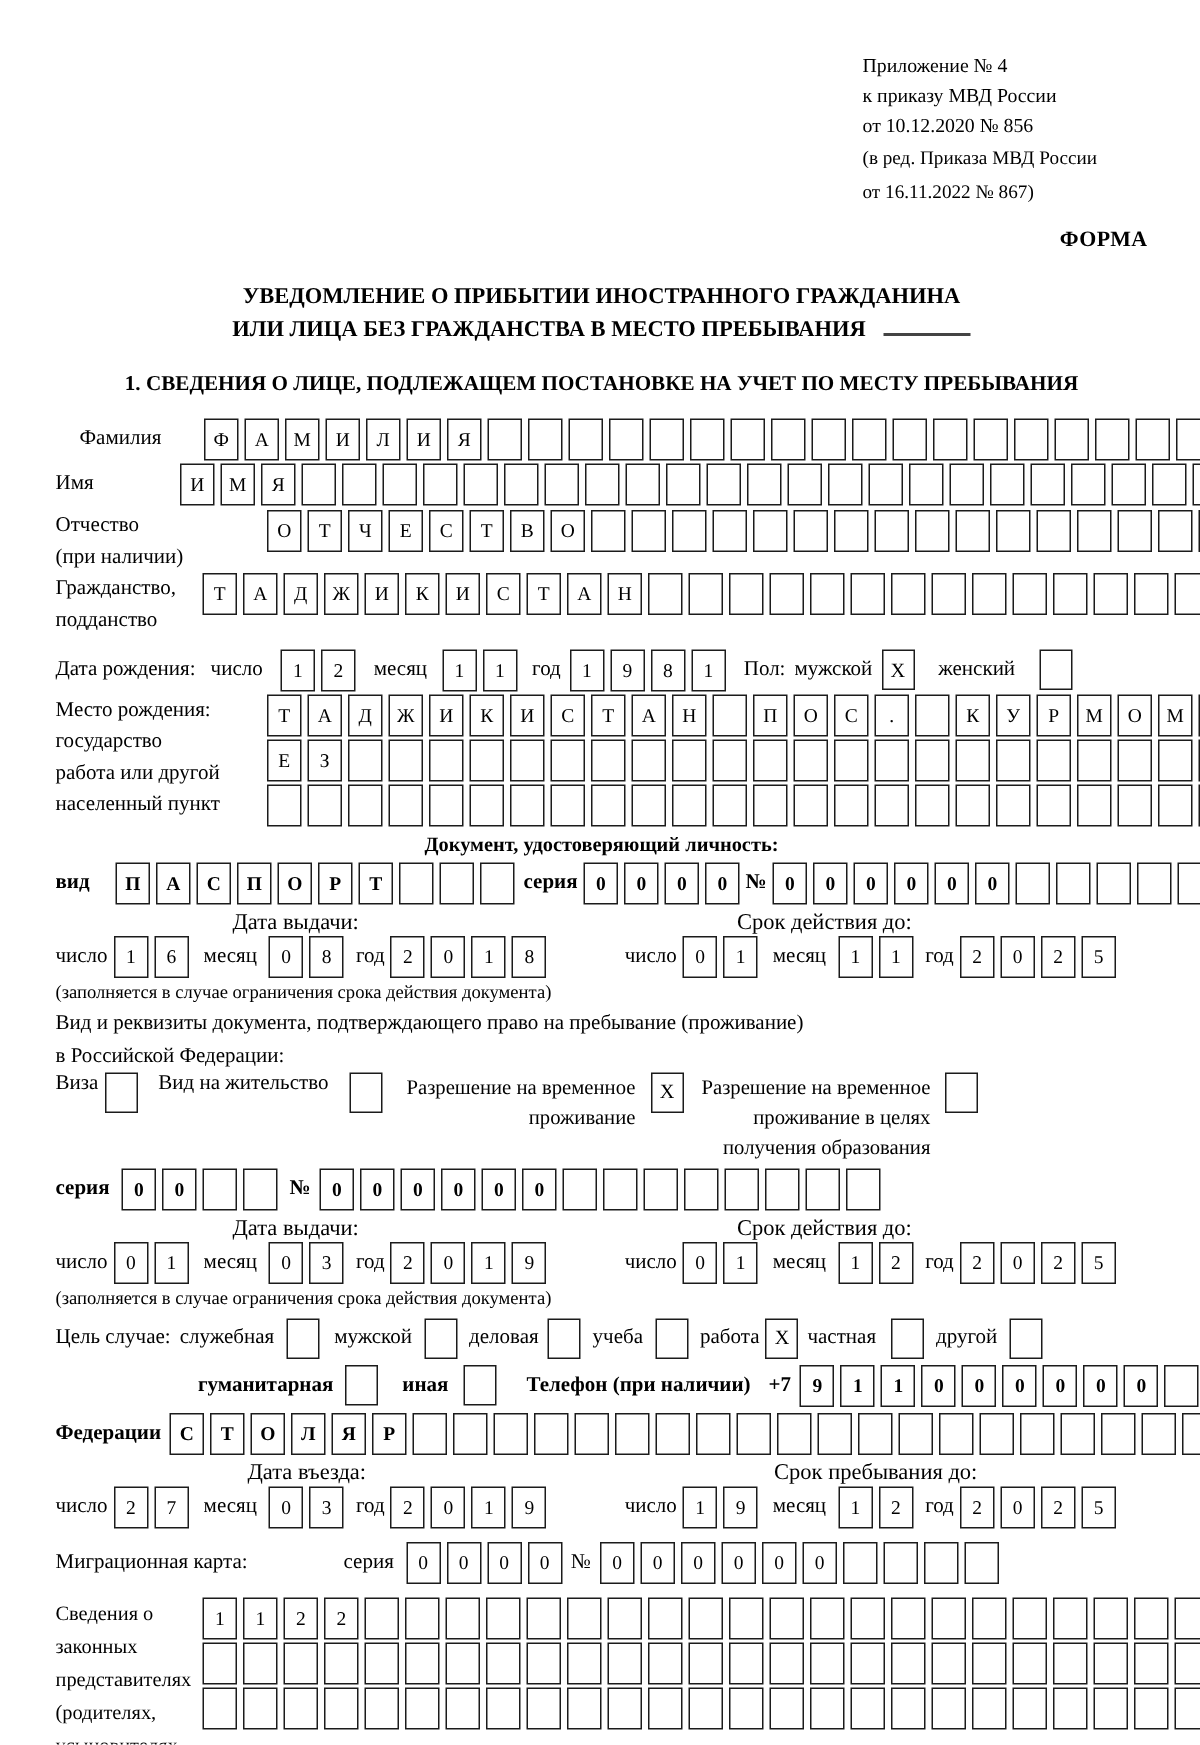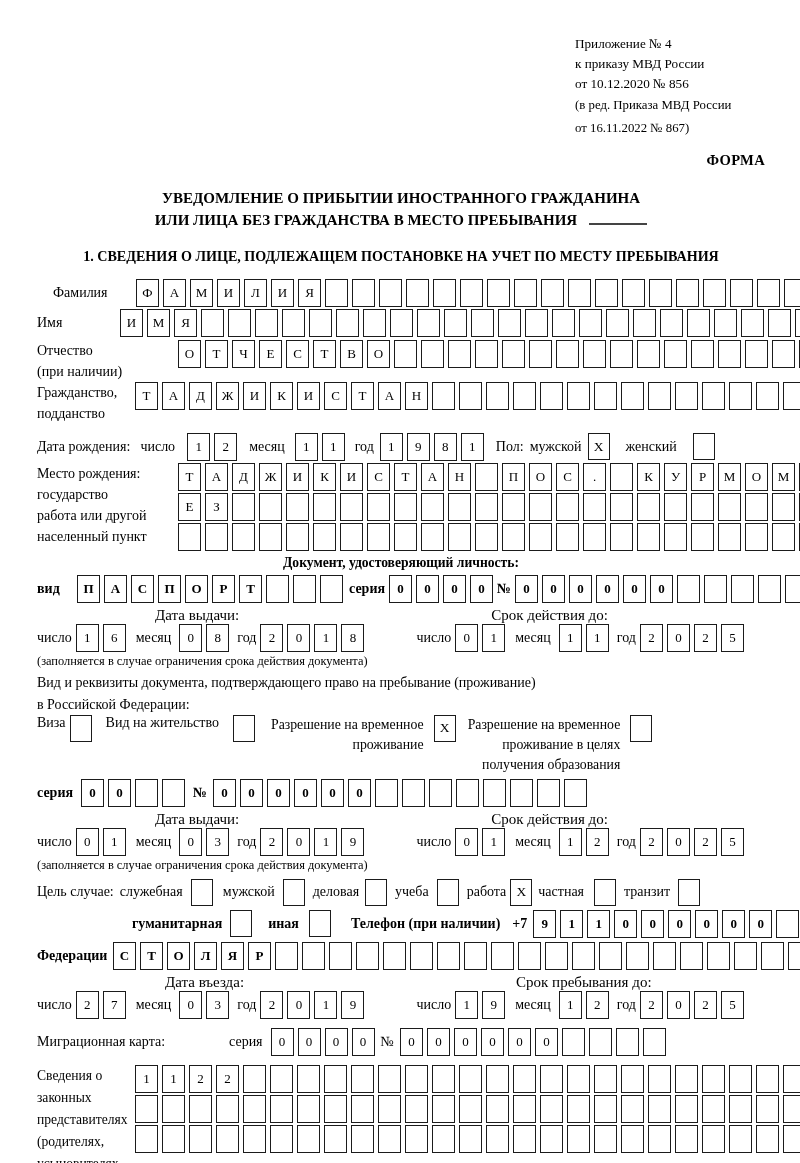--- a/index.html
+++ b/index.html
@@ -484,21 +484,21 @@
     <span class="t ml10">мужской</span>
     <span class="cb ml8"></span>
     <span class="t ml8">деловая</span>
     <span class="cb ml6"></span>
     <span class="t ml8">учеба</span>
     <span class="cb ml8"></span>
     <span class="t ml8">работа</span>
     <span class="cb ml4">X</span>
     <span class="t ml6">частная</span>
     <span class="cb ml10"></span>
-    <span class="t ml8">транзит</span>
+    <span class="t ml8">другой</span>
     <span class="cb ml8"></span>
   </div>
   <div class="row mt4 ai-c">
     <span class="t ml95">гуманитарная</span>
     <span class="cb ml8"></span>
     <span class="t ml16">иная</span>
     <span class="cb ml10"></span>
     <span class="t ml20">Телефон (при наличии)</span>
     <span class="t ml12">+7</span>
     <span class="c ml6">

